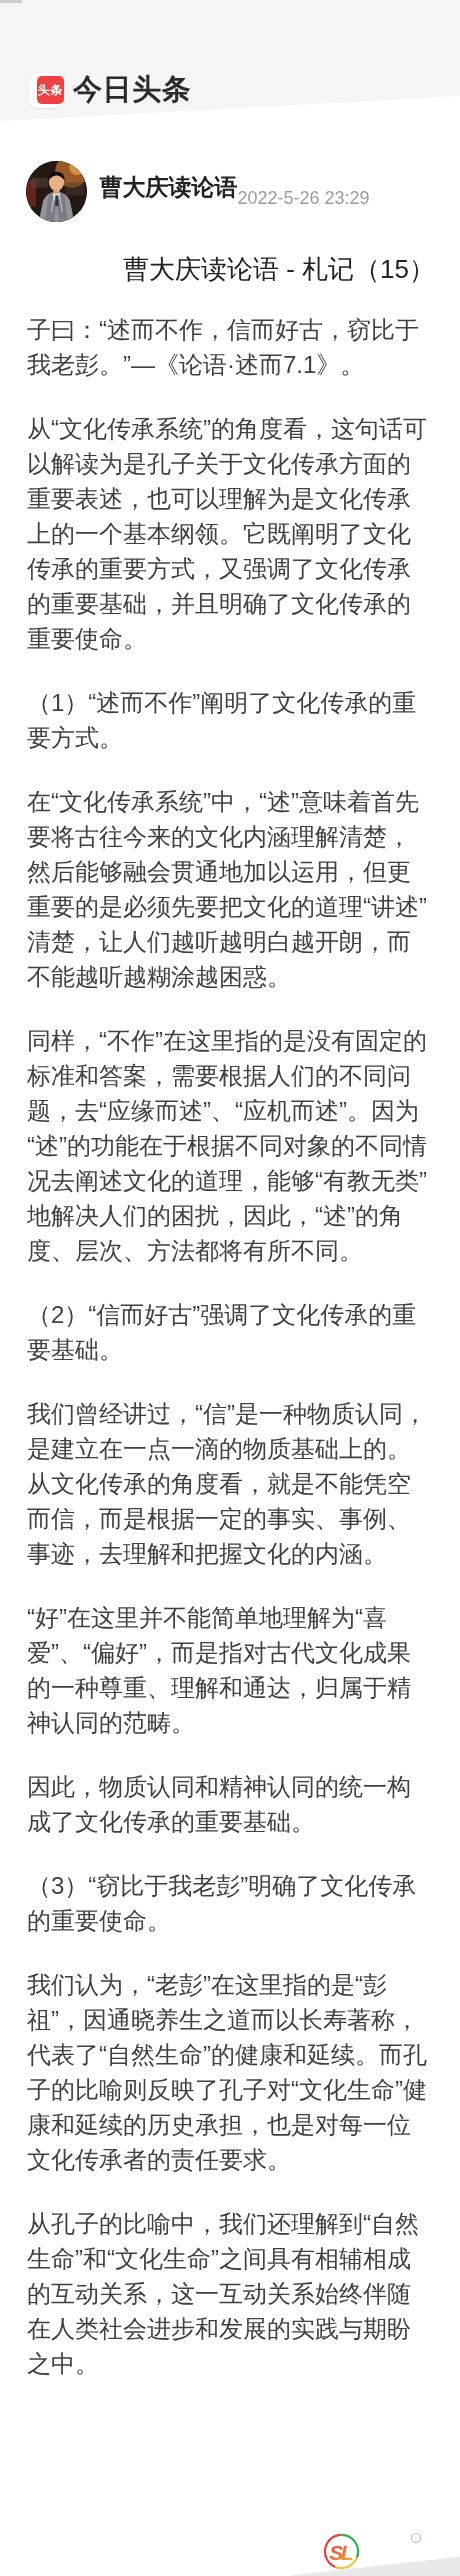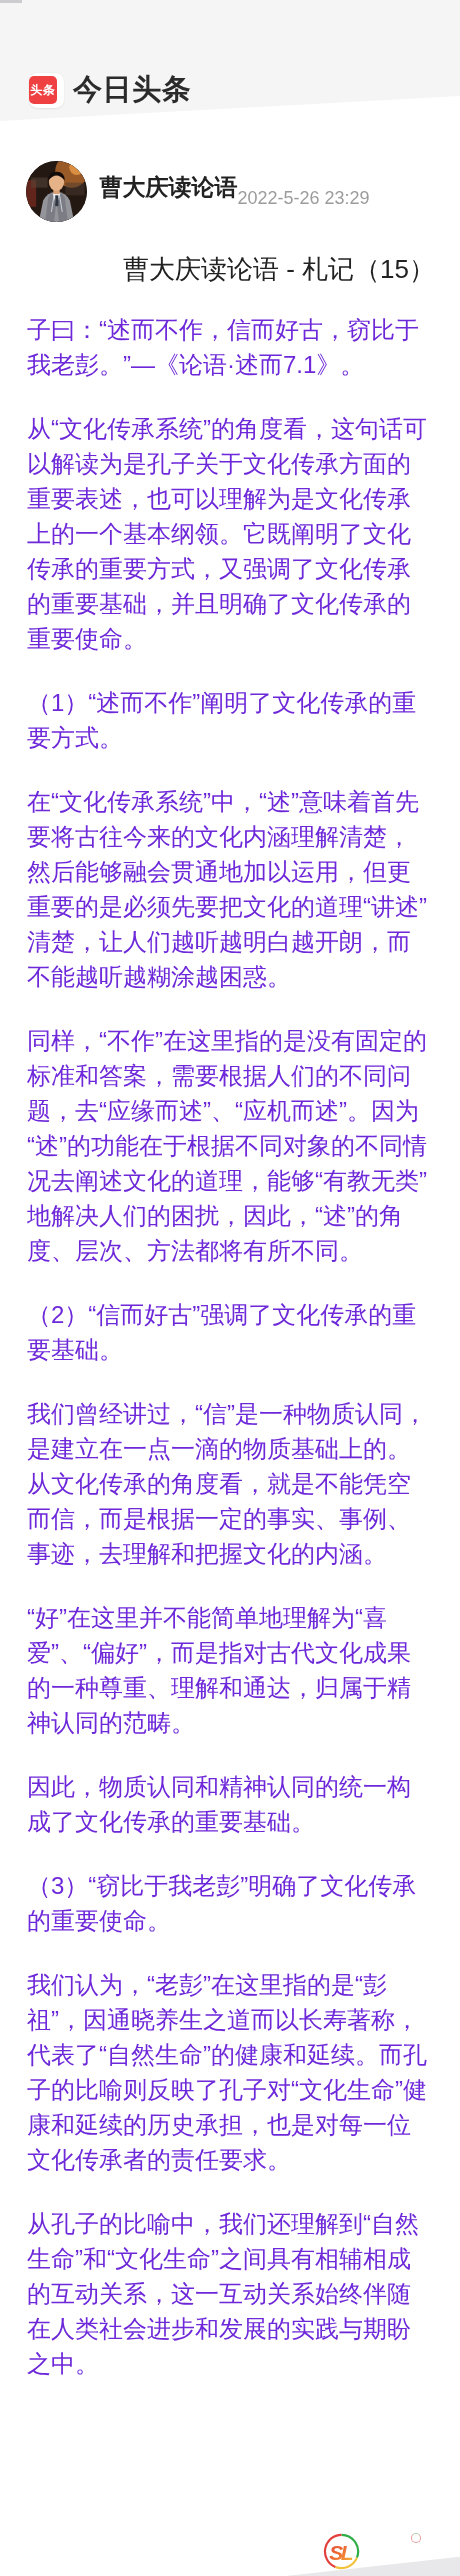--- a/index.html
+++ b/index.html
@@ -19,21 +19,21 @@
   .photo-edge{
     position:absolute;top:0;left:0;width:22px;height:3.2px;
     background:#a9a9ad;opacity:.55;
   }
   .brand{
     position:absolute;left:29px;top:70px;
     display:flex;align-items:center;gap:9px;
   }
   .app-icon{
     width:35px;height:35px;background:#ffffff;border-radius:8.3px;
-    display:flex;align-items:center;justify-content:flex-start;
+    display:flex;align-items:center;justify-content:flex-end;
     box-shadow:0 0.6px 1.9px rgba(0,0,0,.08);
   }
   .app-icon-inner{
     width:27.5px;height:27.5px;background:#f04142;border-radius:5.1px;
     color:#ffffff;font-weight:700;font-size:12px;line-height:1;
     display:flex;align-items:center;justify-content:center;
     letter-spacing:0.6px;
   }
   .wordmark{font-size:29px;font-weight:700;color:#2b2b2b;letter-spacing:0.6px;}
 
@@ -51,21 +51,21 @@
 
   .title{
     position:absolute;left:26px;top:254px;width:409px;
     font-size:26px;font-weight:400;color:#222222;line-height:1.2;margin:0;text-align:right;
   }
   .article{
     position:absolute;left:27px;top:312px;width:408px;
   }
   .article p{
     margin:0 4px 29px 0;
-    font-size:24px;line-height:35px;color:#6d28d9;
+    font-size:24px;line-height:35px;color:#404040;
     word-break:break-all;
   }
   .site-logo{position:absolute;left:323px;top:2533px;width:37px;height:37px;}
   .mini-ring{
     position:absolute;left:411px;top:2533px;width:7.7px;height:7.7px;
     border-radius:50%;border:1.3px solid;
     border-color:#8cbf8c #d96c5f #d96c5f #d96c5f;
     opacity:.65;background:transparent;
   }
   .corner-band{

